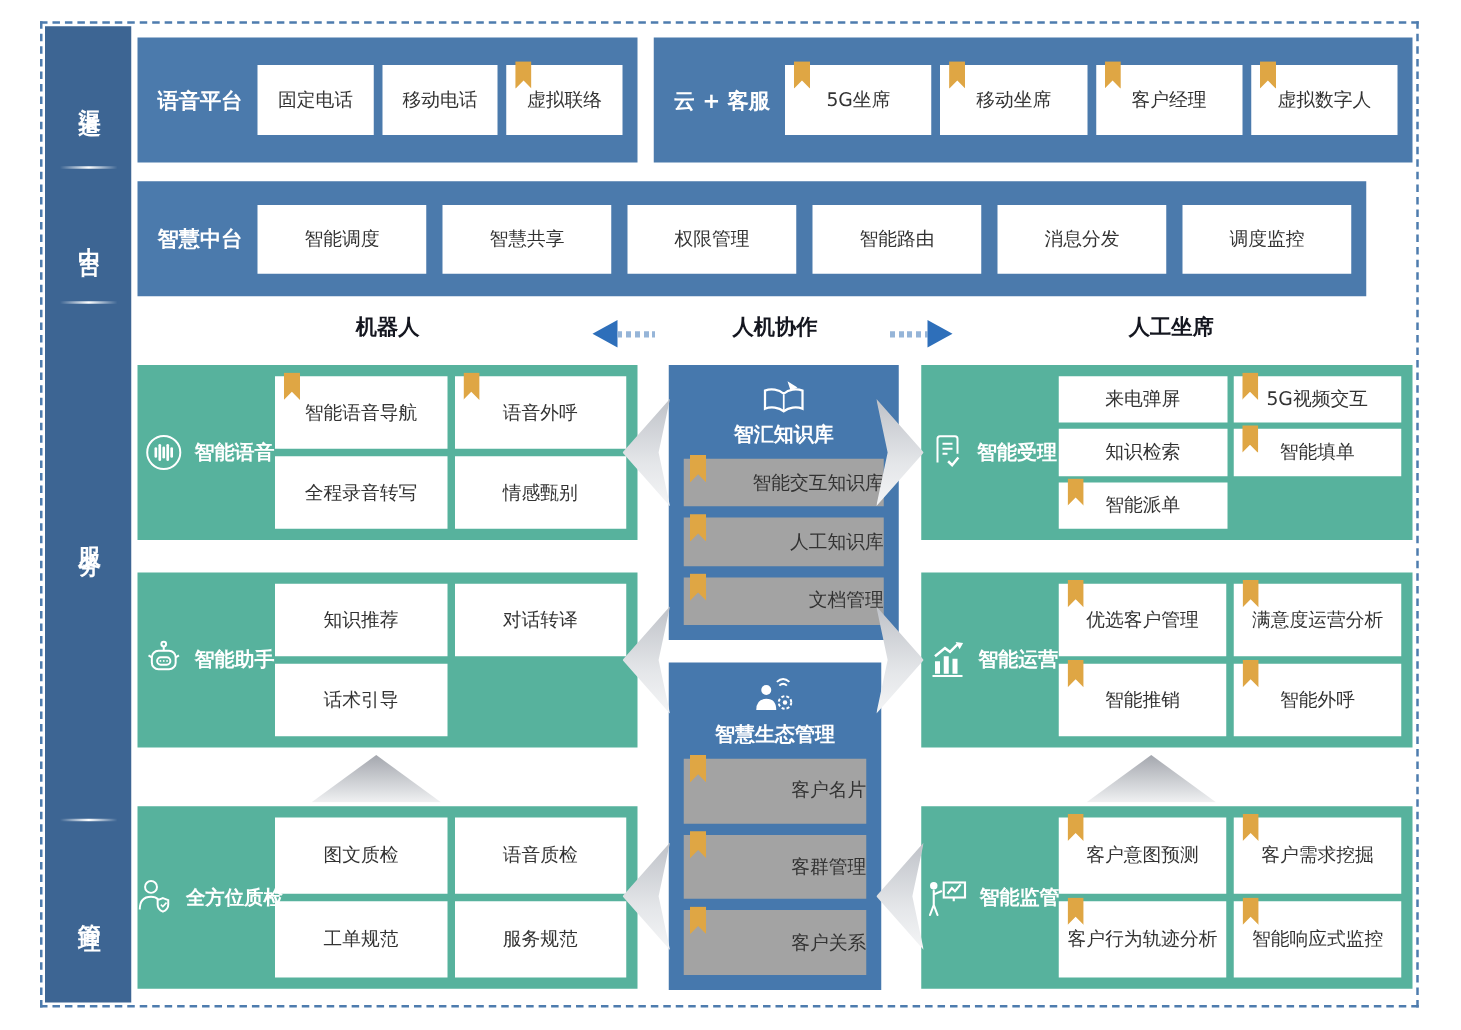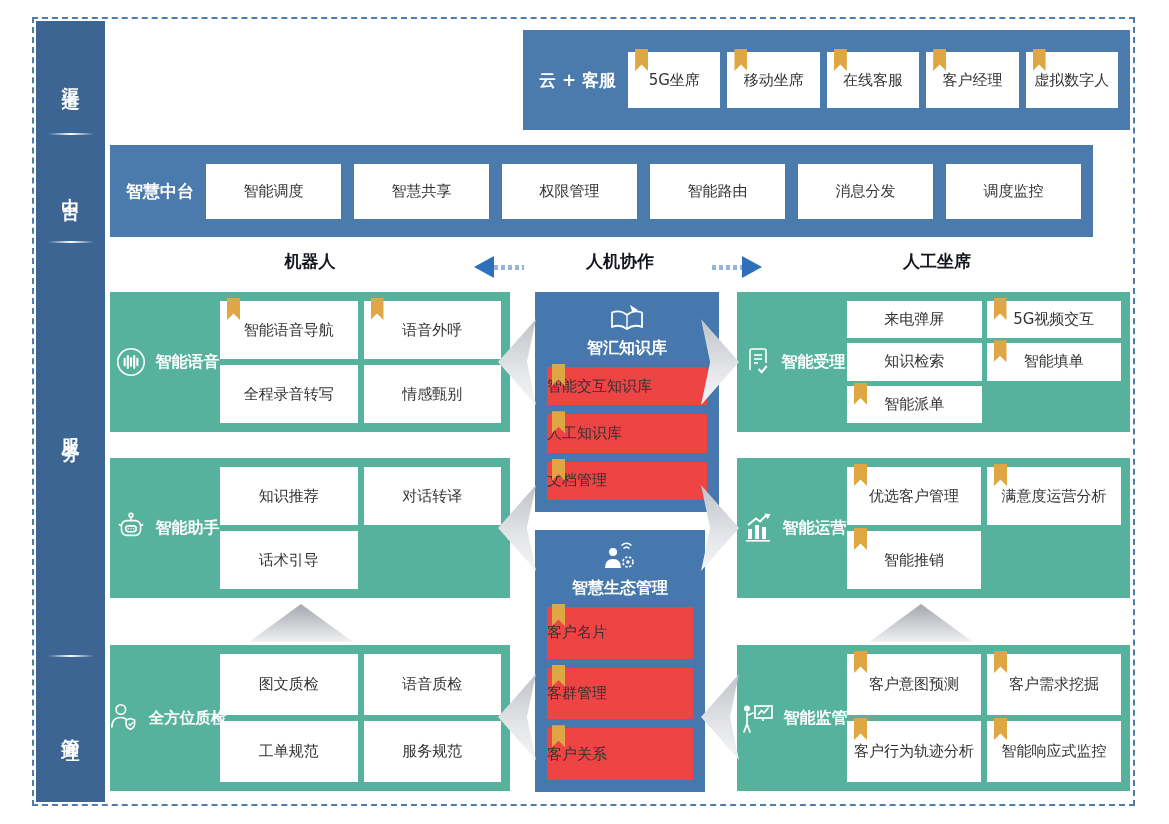--- a/index.html
+++ b/index.html
@@ -35,21 +35,21 @@
   
   .t-block { position:absolute; background:#57b29d; display:flex; padding:9px; gap:7px; }
   .t-label { flex:none; width:94px; display:flex; flex-direction:row; align-items:center; justify-content:center; gap:7px; color:#fff; font-weight:bold; font-size:16px; text-align:center; white-space:nowrap; }
   .t-grid { flex:1; display:grid; grid-template-columns:1fr 1fr; gap:6px; }
   .t-grid .cell { position:relative; background:#fff; display:flex; align-items:center; justify-content:center; color:#333; font-size:15px; white-space:nowrap; }
 
   
   .c-block { position:absolute; background:#4678ad; display:flex; flex-direction:column; padding:8px 12px 12px; }
   .c-head { display:flex; flex-direction:column; align-items:center; justify-content:center; gap:2px; color:#fff; font-weight:bold; font-size:16px; padding:4px 0 8px; }
   .c-items { display:flex; flex-direction:column; gap:9px; flex:1; }
-  .c-items .cell { position:relative; background:#ef4444; flex:1; display:flex; align-items:center; justify-content:flex-start; color:#333; font-size:15px; white-space:nowrap; }
+  .c-items .cell { position:relative; background:#a3a3a3; flex:1; display:flex; align-items:center; justify-content:flex-end; color:#333; font-size:15px; white-space:nowrap; }
   .c-items .bm { left:5px; }
 
   
   .chev { position:absolute; width:38px; height:86px; background:linear-gradient(180deg,#bfc2c8 0%,#e4e6e9 60%,#f4f5f6 100%); }
   .chev.pl { clip-path:polygon(100% 0,0 50%,100% 100%,76% 50%); }
   .chev.pr { clip-path:polygon(0 0,100% 50%,0 100%,24% 50%); }
   .tri-up { position:absolute; width:104px; height:38px; background:linear-gradient(180deg,#a4a7ae 0%,#dcdee1 75%,#f0f1f2 100%);
             clip-path:polygon(50% 0,100% 100%,0 100%); }
   svg { display:block; }
 </style>
@@ -70,35 +70,46 @@
     <div class="sb-div"></div>
     <div class="sb-sec" style="flex:0 0 412px">
       <span class="sb-label" style="margin-top:-40px">服务</span>
     </div>
     <div class="sb-div"></div>
     <div class="sb-sec" style="flex:1">
       <span class="sb-label">管理</span>
     </div>
   </div>
 
+  <div class="group-row" style="left:110px;top:30px;width:400px;height:100px">
+    <span class="row-label">语音平台</span>
+    <div class="chips">
+      <div class="chip grow">
+          <span>固定电话</span>
+        </div>
+      <div class="chip grow">
+          <span>移动电话</span>
+        </div>
+      <div class="chip grow">
+          <span class="bm"></span>
+          <span>虚拟联络</span>
+        </div>
+    </div>
+  </div>
 
   <div class="group-row" style="left:523px;top:30px;width:607px;height:100px">
     <span class="row-label">云 + 客服</span>
     <div class="chips">
       <div class="chip grow">
           <span class="bm"></span>
           <span>5G坐席</span>
         </div>
       <div class="chip grow">
           <span class="bm"></span>
           <span>移动坐席</span>
-        </div>
-      <div class="chip grow">
-          <span class="bm"></span>
-          <span>在线客服</span>
         </div>
       <div class="chip grow">
           <span class="bm"></span>
           <span>客户经理</span>
         </div>
       <div class="chip grow">
           <span class="bm"></span>
           <span>虚拟数字人</span>
         </div>
     </div>
@@ -344,20 +355,24 @@
           <span>优选客户管理</span>
         </div>
       <div class="cell">
           <span class="bm"></span>
           <span>满意度运营分析</span>
         </div>
       <div class="cell">
           <span class="bm"></span>
           <span>智能推销</span>
         </div>
+      <div class="cell">
+          <span class="bm"></span>
+          <span>智能外呼</span>
+        </div>
     </div>
   </div>
 
   <div class="t-block" style="left:737px;top:645px;width:393px;height:146px">
     <div class="t-label">
       <span>
         <svg width="38" height="34" viewBox="0 0 38 34" fill="none" stroke="#fff" stroke-width="1.7">
           <circle cx="8" cy="7.5" r="3" fill="#fff" stroke="none"></circle>
           <path d="M8,11.5 L8,23 M8,14.5 L14,12 M8,23 L5,31 M8,23 L11,31" stroke-linecap="round"></path>
           <rect x="16" y="5" width="17" height="12"></rect>

